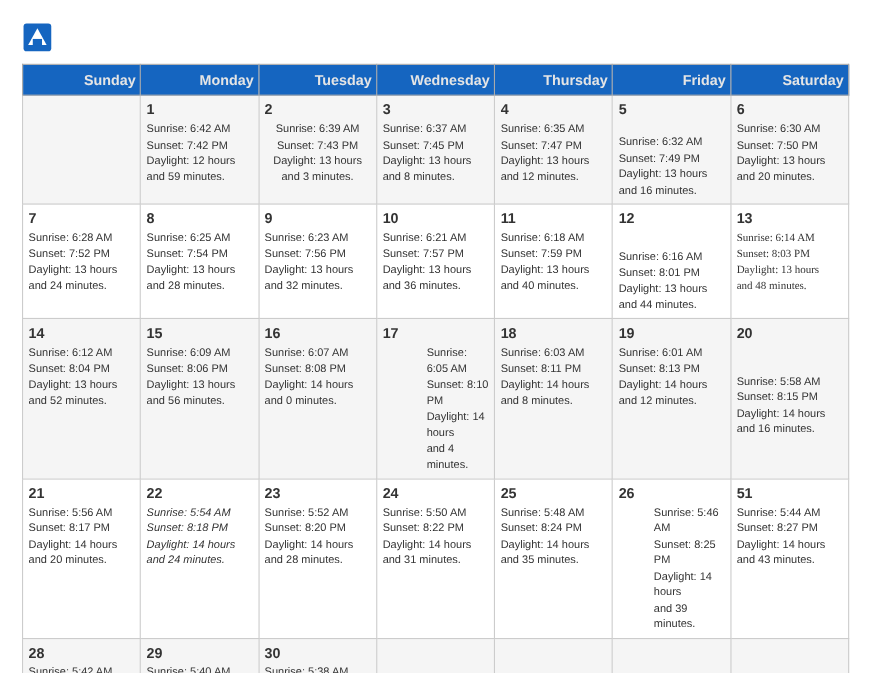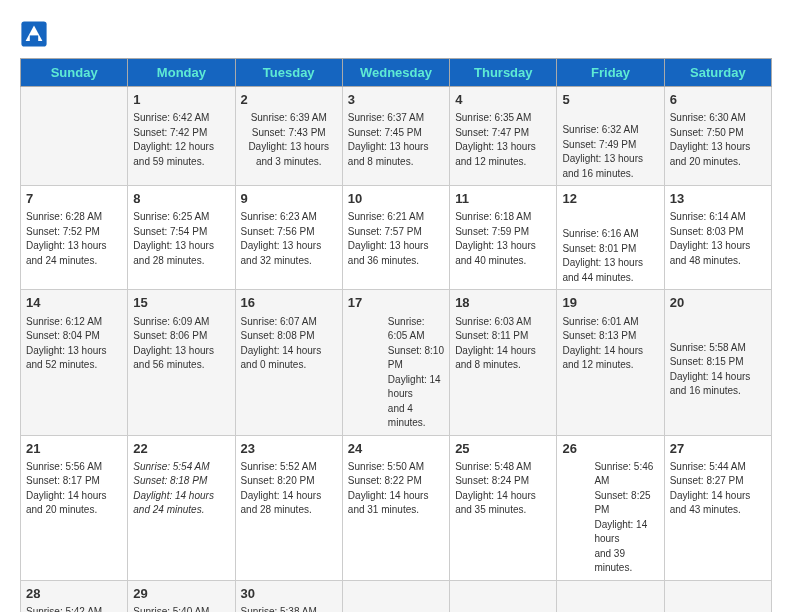--- a/index.html
+++ b/index.html
@@ -48,24 +48,24 @@
       color: #333;
       font-weight: normal;
     }
     .calendar-table {
       width: 100%;
       border-collapse: collapse;
       table-layout: fixed;
     }
     .calendar-table thead tr th {
       background-color: #1565c0;
-      color: #5eead4;
+      color: #e5e5e5;
       padding: 6px 4px;
       font-size: 13px;
-      text-align: center;
+      text-align: right;
       border: 1px solid #aaa;
     }
     .calendar-table tbody tr td {
       vertical-align: top;
       padding: 4px 5px;
       border: 1px solid #ccc;
       font-size: 10.5px;
       color: #333;
       line-height: 1.4;
       height: 85px;
@@ -208,21 +208,21 @@
         </td>
         <td>
           <span class="day-number">12</span>
           <div class="cell-info" style="white-space: pre-line; margin-top: 19px;">Sunrise: 6:16 AM
 Sunset: 8:01 PM
 Daylight: 13 hours
 and 44 minutes.</div>
         </td>
         <td>
           <span class="day-number">13</span>
-          <div class="cell-info" style="white-space: pre-line;">Sunrise: 6:14 AM
+          <div class="cell-info" style="white-space: pre-line; font-family: Liberation Serif, serif;">Sunrise: 6:14 AM
 Sunset: 8:03 PM
 Daylight: 13 hours
 and 48 minutes.</div>
         </td>
       </tr>
       <tr>
         <td>
           <span class="day-number">14</span>
           <div class="cell-info" style="white-space: pre-line;">Sunrise: 6:12 AM
 Sunset: 8:04 PM
@@ -309,21 +309,21 @@
 and 35 minutes.</div>
         </td>
         <td>
           <span class="day-number">26</span>
           <div class="cell-info" style="white-space: pre-line; margin-left: 32px;">Sunrise: 5:46 AM
 Sunset: 8:25 PM
 Daylight: 14 hours
 and 39 minutes.</div>
         </td>
         <td>
-          <span class="day-number">27</span>
+          <span class="day-number">51</span>
           <div class="cell-info" style="white-space: pre-line;">Sunrise: 5:44 AM
 Sunset: 8:27 PM
 Daylight: 14 hours
 and 43 minutes.</div>
         </td>
       </tr>
       <tr>
         <td>
           <span class="day-number">28</span>
           <div class="cell-info" style="white-space: pre-line;">Sunrise: 5:42 AM

